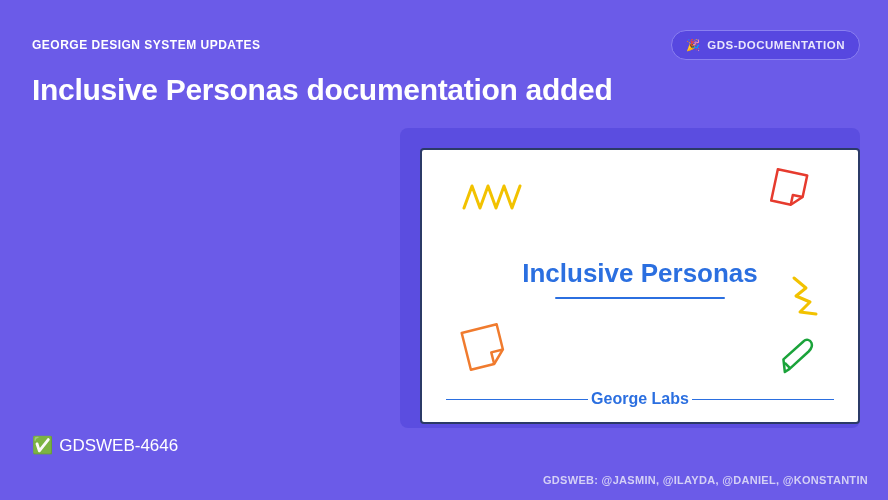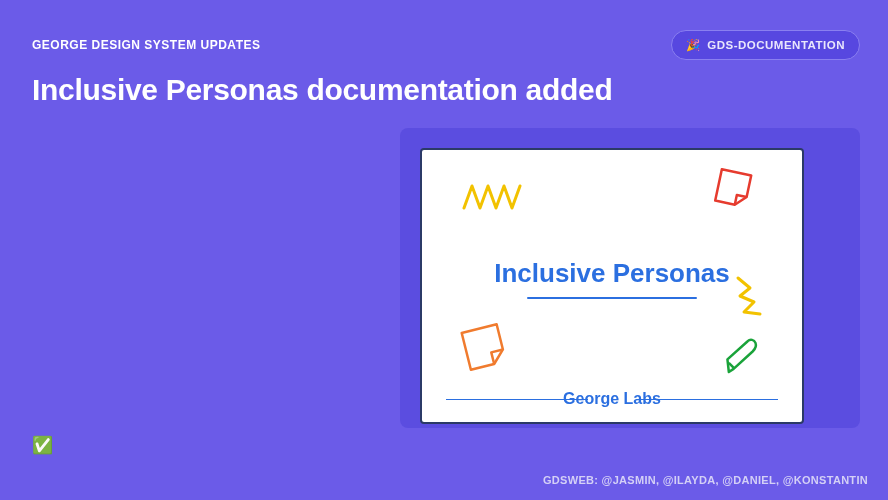--- a/index.html
+++ b/index.html
@@ -52,21 +52,21 @@
       left: 400px;
       width: 460px;
       height: 300px;
       background: #5b4de0;
       border-radius: 8px;
     }
     .card {
       position: absolute;
       top: 148px;
       left: 420px;
-      width: 384px;
+      width: 440px;
       height: 276px;
       background: #ffffff;
       border-radius: 4px;
       border: 2px solid #2b3a67;
       padding: 30px 20px;
     }
     .card-title {
       position: absolute;
       top: 108px;
       left: 0;
@@ -160,15 +160,16 @@
   </svg>
 
   <div class="card-title">Inclusive Personas</div>
   <div class="card-footer-line l"></div>
   <div class="card-footer-line r"></div>
   <div class="card-footer">George Labs</div>
 </div>
 
 <div class="ticket">
   <span>✅</span>
+  <span>GDSWEB-4646</span>
 </div>
 
 <div class="credits">GDSWEB: @JASMIN, @ILAYDA, @DANIEL, @KONSTANTIN</div>
 
 </body></html>

